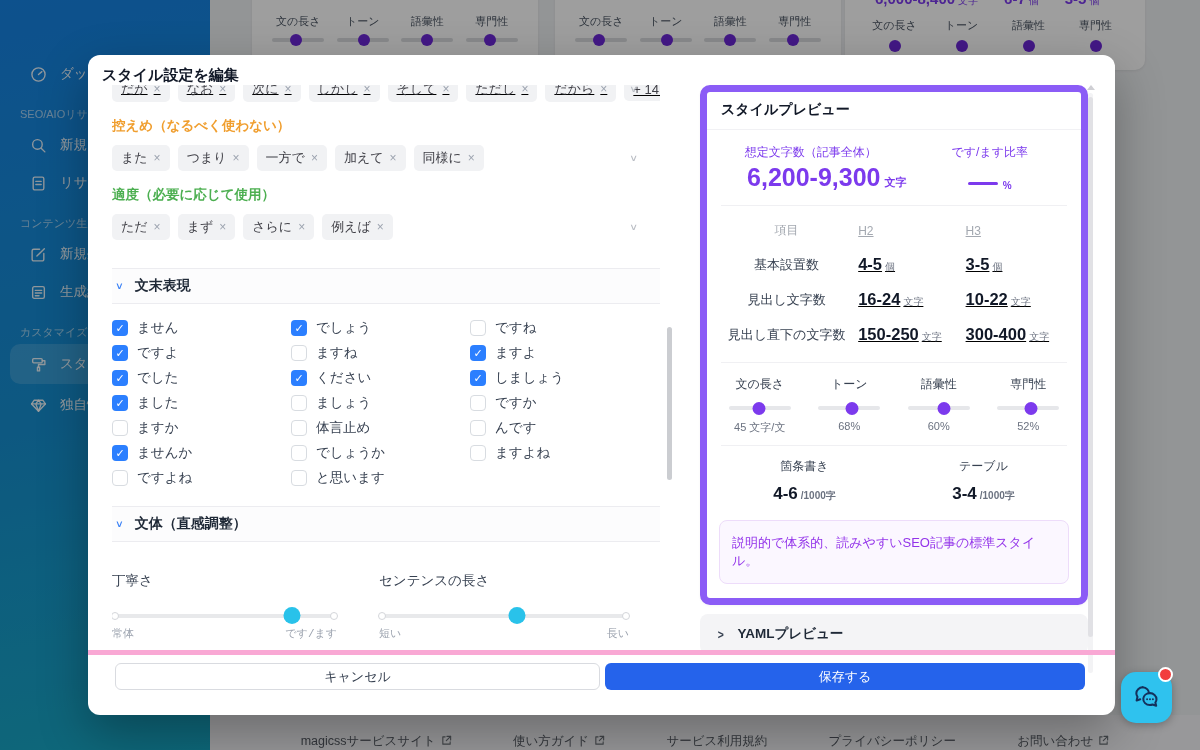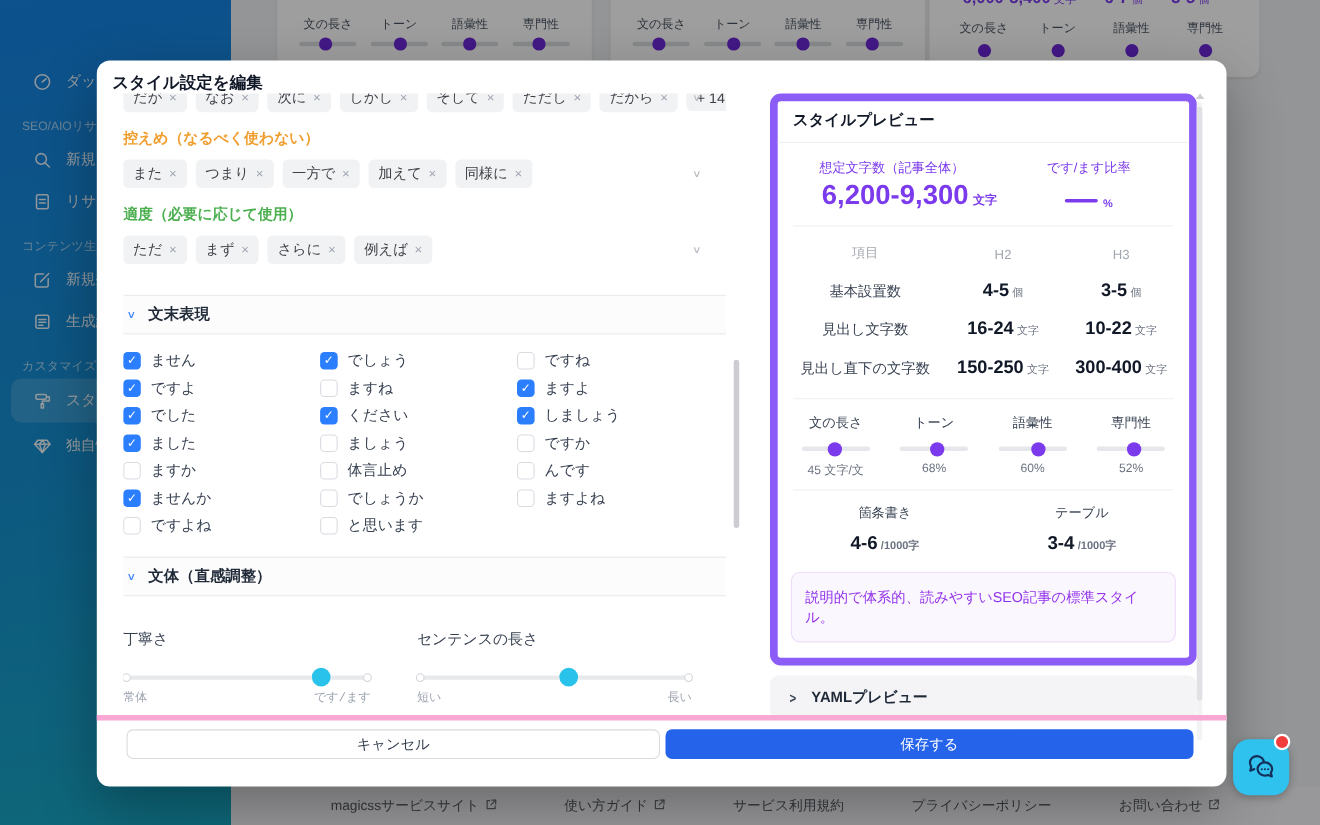--- a/index.html
+++ b/index.html
@@ -26,33 +26,33 @@
   .bgslider .trk{position:relative;width:52px;height:4px;background:#dcdde0;border-radius:2px;margin:9px auto 0;}
   .bgslider .dot{position:absolute;top:-4px;width:12px;height:12px;border-radius:50%;background:#6d28d9;transform:translateX(-50%);}
   .bgstats{display:flex;align-items:baseline;gap:26px;padding-left:14px;margin-top:-6px;white-space:nowrap;}
   .bgstats .num{font-size:15px;font-weight:bold;color:#7c3aed;}
   .bgstats .unit{font-size:10px;color:#7c3aed;margin-left:3px;}
   .bgc3 .bgsliders{margin-top:10px;}
   .bgc3 .trk2{position:relative;width:52px;height:10px;margin:7px auto 0;}
   .bgc3 .dot2{position:absolute;left:50%;top:0;width:12px;height:12px;border-radius:50%;background:#6d28d9;transform:translateX(-50%);}
 
   .pagefooter{position:absolute;left:210px;right:0;bottom:0;height:35px;background:#f5f6f8;
-    display:flex;align-items:center;justify-content:space-around;padding:0 60px;}
+    display:flex;align-items:flex-end;justify-content:space-around;padding:0 60px;}
   .flink{display:inline-flex;align-items:center;gap:5px;font-size:12.5px;color:#555a63;}
   .ext-ic svg{width:11px;height:11px;stroke:#6b7077;stroke-width:1.2;fill:none;stroke-linecap:round;stroke-linejoin:round;}
 
   
   .overlay{position:absolute;inset:0;background:rgba(0,0,0,.38);}
   .modal{position:absolute;left:88px;top:55px;width:1027px;height:660px;background:#fff;border-radius:12px;
     box-shadow:0 18px 50px rgba(0,0,0,.3);}
   .modal-title{position:absolute;left:14px;top:11px;font-size:15px;font-weight:bold;color:#111827;}
 
   .leftcol{position:absolute;left:24px;top:30px;width:548px;height:572px;overflow:hidden;}
   .chiprow{position:relative;display:flex;gap:8px;align-items:center;padding-right:44px;}
-  .chiprow.clipped{margin-top:-9px;}
+  .chiprow.clipped{margin-top:-9px;text-decoration:underline;}
   .chip{display:inline-flex;align-items:center;gap:6px;background:#f1f2f4;border-radius:5px;padding:4px 9px;
     font-size:13px;color:#3f3f46;white-space:nowrap;}
   .chip .x{color:#9ca3af;font-size:12px;line-height:1;}
   .ddchev{position:absolute;right:22px;top:50%;transform:translateY(-50%) scaleY(.75);color:#b9bdc4;font-size:12px;}
   .subhead{font-size:13.5px;font-weight:bold;margin-top:15px;}
   .subhead.orange{color:#f09e2e;}
   .subhead.green{color:#4caf50;}
   .subhead + .chiprow{margin-top:10px;}
   .sechead{margin-top:28px;height:36px;display:flex;align-items:center;gap:11px;border-top:1px solid #ececf0;
     border-bottom:1px solid #ececf0;background:#fcfcfd;font-size:14px;font-weight:bold;color:#1f2937;padding-left:3px;box-sizing:border-box;}
@@ -87,21 +87,21 @@
   .plabel{font-size:12px;color:#7c3aed;}
   .pbig{margin-top:4px;font-size:25px;font-weight:bold;color:#7c3aed;line-height:1;text-align:right;}
   .pbig .unit{font-size:11px;font-weight:bold;margin-left:4px;}
   .pdash{display:inline-block;width:30px;height:3px;background:#7c3aed;border-radius:2px;vertical-align:4px;}
   .pratio{margin-top:14px;color:#7c3aed;}
   .pratio .unit{font-size:10px;font-weight:bold;margin-left:5px;}
   .pdivider{border-top:1px solid #f0f0f3;margin:0 14px;}
   .ptable{padding:8px 8px 10px;}
   .ptrow{display:flex;align-items:center;padding:8px 0;}
   .ptrow .c1{width:40%;text-align:center;font-size:13px;color:#374151;}
-  .ptrow .c2,.ptrow .c3{width:30%;text-align:center;}
+  .ptrow .c2,.ptrow .c3{width:30%;text-decoration:underline;}
   .ptrow.head .c1,.ptrow.head .c2,.ptrow.head .c3{font-size:12px;color:#a3a8b0;font-weight:normal;}
   .pnum{font-size:16.5px;font-weight:bold;color:#111827;}
   .punit{font-size:10px;color:#6b7280;margin-left:3px;}
   .psliders{display:flex;padding:13px 8px 10px;}
   .pslider{flex:1;text-align:center;}
   .pslider .lbl{font-size:12px;color:#374151;}
   .pslider .trk{position:relative;width:62px;height:4px;background:#e6e7ea;border-radius:2px;margin:13px auto 0;}
   .pslider .th{position:absolute;top:-4.5px;width:13px;height:13px;border-radius:50%;background:#7c3aed;transform:translateX(-50%);}
   .pslider .val{margin-top:10px;font-size:11px;color:#6b7280;}
   .pdensity{display:flex;padding:12px 8px 14px;}

